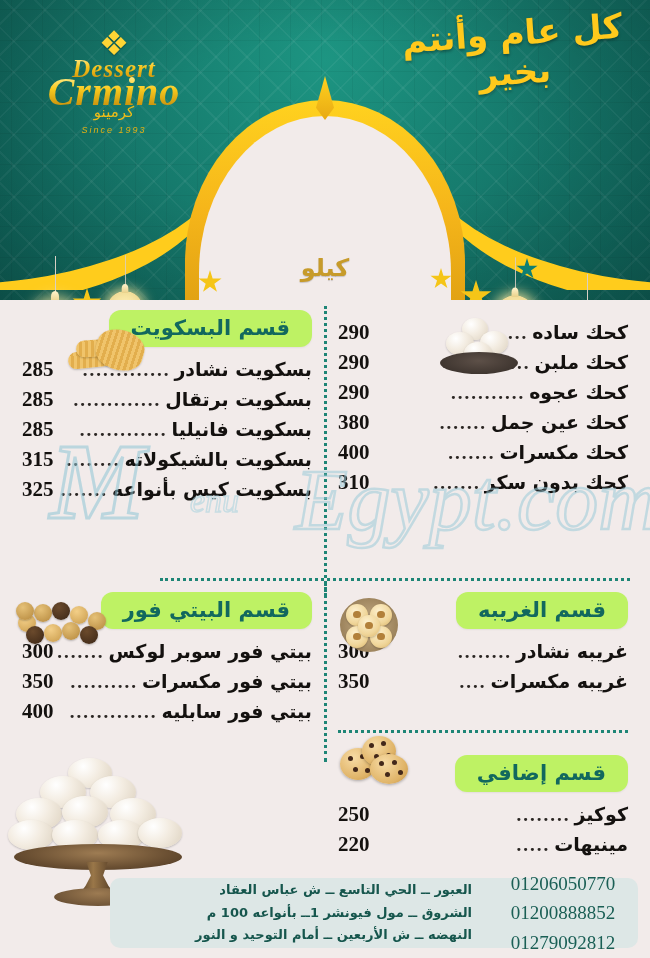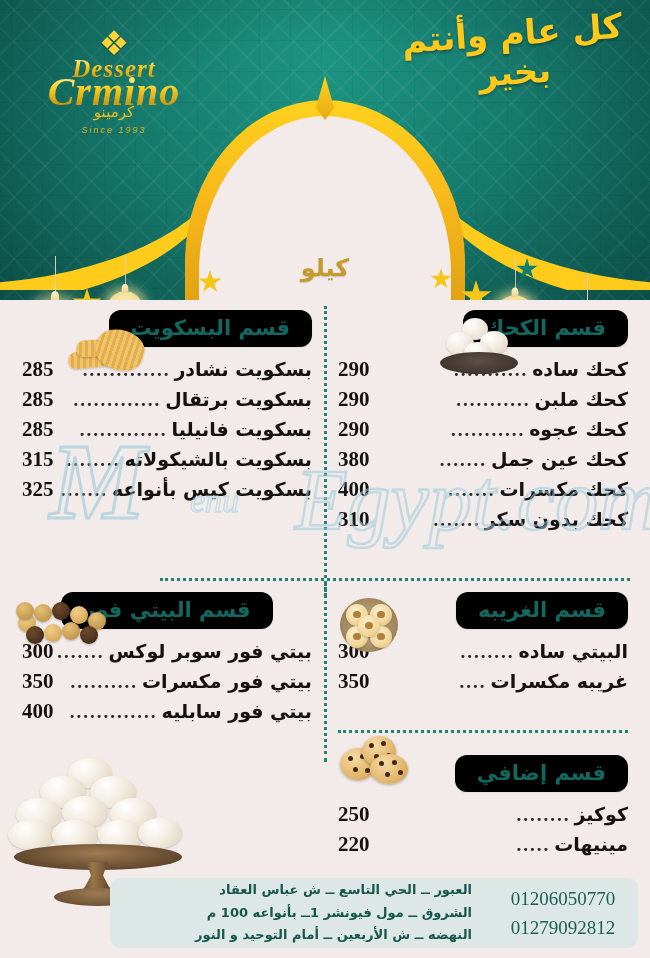--- a/index.html
+++ b/index.html
@@ -142,21 +142,21 @@
     position:absolute;
     clip-path:polygon(50% 0%,61% 35%,98% 35%,68% 57%,79% 91%,50% 70%,21% 91%,32% 57%,2% 35%,39% 35%);
   }
   .star .str{position:absolute;left:50%;top:-100%;width:1px;height:100%;background:#d8cfc4;}
 
   
   .body-area{position:absolute;left:0;top:300px;width:650px;height:658px;background:#f2ebea;}
 
   .col{position:absolute;}
   .sec-badge{
-    display:inline-block;background:#000000;border-radius:12px;
+    display:inline-block;background:#bef264;border-radius:12px;
     padding:6px 22px 7px;color:#12685e;direction:rtl;
     font-family:"DejaVu Sans",sans-serif;font-weight:bold;font-size:21px;
     box-shadow:0 1px 2px rgba(0,0,0,.06);
   }
   .items{direction:rtl;margin-top:10px;}
   .row{
     display:flex;align-items:baseline;white-space:nowrap;
     font-family:"DejaVu Sans",sans-serif;font-weight:bold;
     font-size:19px;color:#14110f;margin:2px 0 5px;
   }
@@ -343,23 +343,20 @@
   <div class="star" style="left:430px;top:268px;width:22px;height:22px;background:#f5c518;"></div>
 
   <div class="body-area">
 
     <div class="vdiv" style="left:324px;top:6px;height:290px;"></div>
     <div class="hdiv" style="left:160px;top:278px;width:470px;"></div>
     <div class="vdiv" style="left:324px;top:282px;height:180px;"></div>
     <div class="hdiv" style="left:338px;top:430px;width:290px;"></div>
 
     <div class="col" style="right:22px;top:10px;width:290px;">
-      <div style="text-align:right;">
-        <span class="sec-badge">قسم الكحك</span>
-      </div>
       <div class="items">
         <div class="row">
             <span class="nm">كحك ساده</span>
             <span class="dots">...........</span>
             <span class="pr">290</span>
           </div>
         <div class="row">
             <span class="nm">كحك ملبن</span>
             <span class="dots">...........</span>
             <span class="pr">290</span>
@@ -433,42 +430,42 @@
       <div class="finger" style="left:10px;top:13px;width:56px;height:17px;transform:rotate(-4deg);"></div>
       <div class="finger" style="left:30px;top:4px;width:48px;height:40px;border-radius:50%/40%;transform:rotate(16deg);"></div>
     </div>
 
     <div class="col" style="right:22px;top:292px;width:290px;">
       <div style="text-align:right;">
         <span class="sec-badge">قسم الغريبه</span>
       </div>
       <div class="items">
         <div class="row">
-            <span class="nm">البيتي ساده</span>
+            <span class="nm">غريبه نشادر</span>
             <span class="dots">........</span>
             <span class="pr">300</span>
           </div>
         <div class="row">
             <span class="nm">غريبه مكسرات</span>
             <span class="dots">....</span>
             <span class="pr">350</span>
           </div>
       </div>
     </div>
     <div class="photo" style="left:340px;top:298px;width:58px;height:54px;">
       <div style="position:absolute;inset:0;border-radius:50%;background:radial-gradient(circle at 50% 50%,#cbb38c,#8a7049);"></div>
       <div class="ghor" style="left:6px;top:6px;width:22px;height:22px;"></div>
       <div class="ghor" style="left:30px;top:6px;width:22px;height:22px;"></div>
       <div class="ghor" style="left:6px;top:28px;width:22px;height:22px;"></div>
       <div class="ghor" style="left:30px;top:28px;width:22px;height:22px;"></div>
       <div class="ghor" style="left:18px;top:17px;width:22px;height:22px;"></div>
     </div>
 
     <div class="col" style="left:22px;top:292px;width:290px;">
-      <div style="text-align:center;">
+      <div style="text-align:right;">
         <span class="sec-badge">قسم البيتي فور</span>
       </div>
       <div class="items">
         <div class="row">
             <span class="nm">بيتي فور سوبر لوكس</span>
             <span class="dots">.......</span>
             <span class="pr">300</span>
           </div>
         <div class="row">
             <span class="nm">بيتي فور مكسرات</span>
@@ -555,20 +552,21 @@
 
   <div class="wm">
     <div class="m">M</div>
     <div class="t1">enu</div>
     <div class="t2">Egypt.com</div>
   </div>
 
   <div class="footer">
     <div class="phones">
       <div>01206050770</div>
+      <div>01200888852</div>
       <div>01279092812</div>
     </div>
     <div class="addrs">
       <div>العبور ــ الحي التاسع ــ ش عباس العقاد</div>
       <div>الشروق ــ مول فيونشر 1ــ بأنواعه 100 م</div>
       <div>النهضه ــ ش الأربعين ــ أمام التوحيد و النور</div>
     </div>
   </div>
 
 </div>

